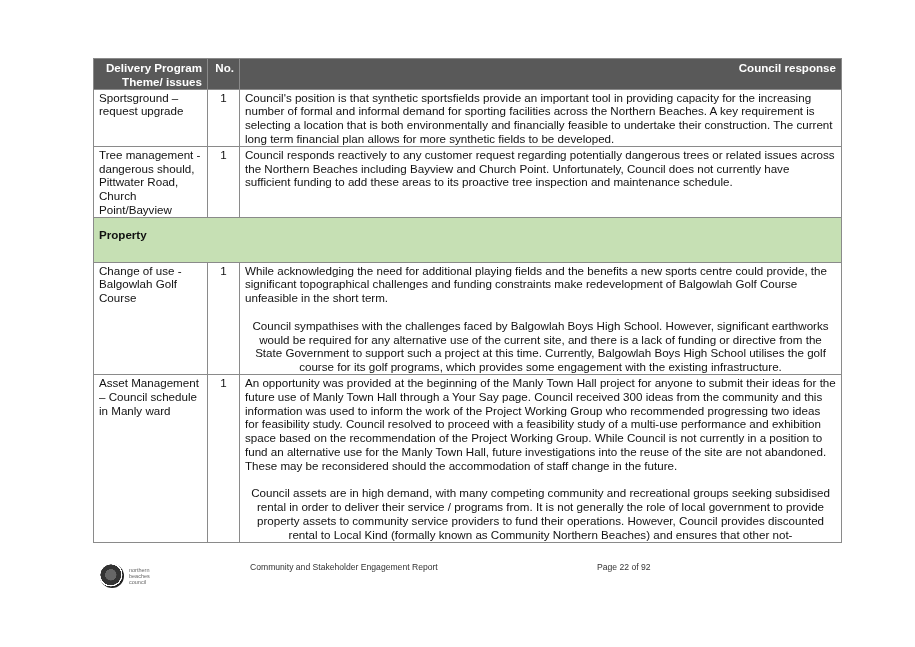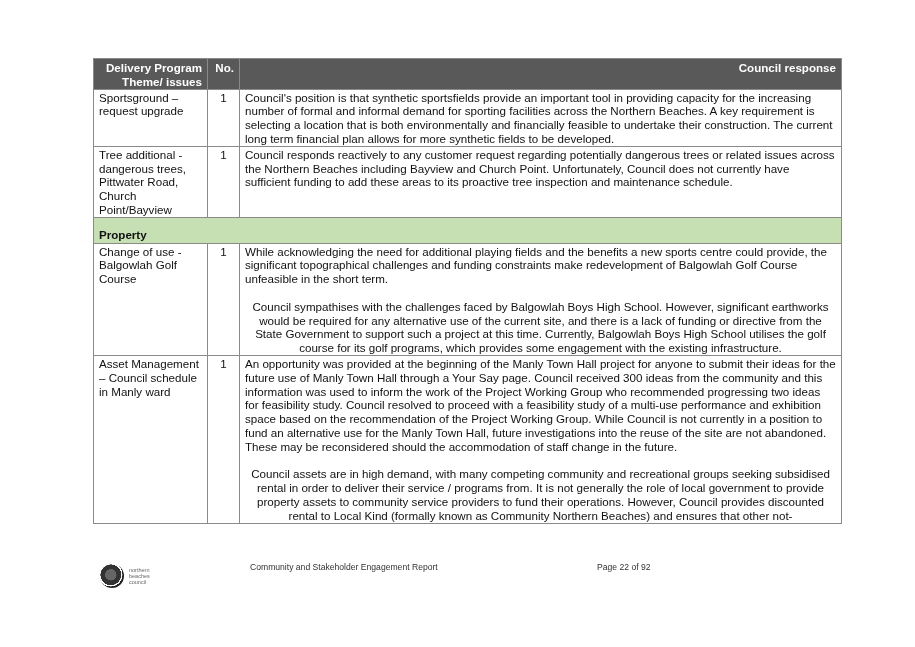--- a/index.html
+++ b/index.html
@@ -5,21 +5,21 @@
   html, body { margin: 0; padding: 0; background: #ffffff; }
   body { width: 915px; height: 647px; position: relative; overflow: hidden;
          font-family: "Liberation Sans", sans-serif; color: #111; }
   .page { position: absolute; left: 0; top: 0; width: 915px; height: 647px; }
   table.resp { position: absolute; left: 93px; top: 58px; width: 748px;
                border-collapse: collapse; table-layout: fixed; font-size: 11.6px; line-height: 13.8px; }
   table.resp td, table.resp th { border: 1px solid #8a8a8a; vertical-align: top; padding: 1px 5px 0 5px; }
   table.resp th { background: #595959; color: #ffffff; font-weight: bold; text-align: right; padding-top: 2px; }
   col.c1 { width: 114px; } col.c2 { width: 32px; } col.c3 { width: 602px; }
   td.num { text-align: center; }
-  tr.section td { background: #c6e0b4; font-weight: bold; padding: 10px 5px 1px 5px; }
+  tr.section td { background: #c6e0b4; font-weight: bold; padding: 10px 5px 20px 5px; }
   .para + .para { margin-top: 13.8px; text-align: center; }
   .footer { position: absolute; top: 562px; left: 0; width: 915px; height: 30px; font-size: 8.6px; color: #333; }
   .logo { position: absolute; left: 100px; top: 2px; width: 56px; height: 26px; }
   .logo-mark { position: absolute; left: 0; top: 0; width: 24px; height: 24px; border-radius: 50%;
                background: radial-gradient(circle at 45% 45%, #666 0 30%, #333 31% 55%, #fff 56% 62%, #222 63%); }
   .logo-text { position: absolute; left: 29px; top: 3px; font-size: 5.5px; line-height: 6.2px; color: #666; }
   .footer-center { position: absolute; left: 250px; top: 0; width: 290px; text-align: left; line-height: 10.5px; }
   .footer-page { position: absolute; left: 597px; top: 0; text-align: right; }
 </style>
 </head>
@@ -41,21 +41,21 @@
     </thead>
     <tbody>
       <tr style="height:56px">
         <td>Sportsground – request upgrade</td>
         <td class="num">1</td>
         <td>
           <div class="para">Council's position is that synthetic sportsfields provide an important tool in providing capacity for the increasing number of formal and informal demand for sporting facilities across the Northern Beaches. A key requirement is selecting a location that is both environmentally and financially feasible to undertake their construction. The current long term financial plan allows for more synthetic fields to be developed.</div>
         </td>
       </tr>
       <tr style="height:69px">
-        <td>Tree additional - dangerous trees, Pittwater Road, Church Point/Bayview</td>
+        <td>Tree management - dangerous should, Pittwater Road, Church Point/Bayview</td>
         <td class="num">1</td>
         <td>
           <div class="para">Council responds reactively to any customer request regarding potentially dangerous trees or related issues across the Northern Beaches including Bayview and Church Point. Unfortunately, Council does not currently have sufficient funding to add these areas to its proactive tree inspection and maintenance schedule.</div>
         </td>
       </tr>
       <tr class="section">
         <td colspan="3">Property</td>
       </tr>
       <tr>
         <td>Change of use - Balgowlah Golf Course</td>

